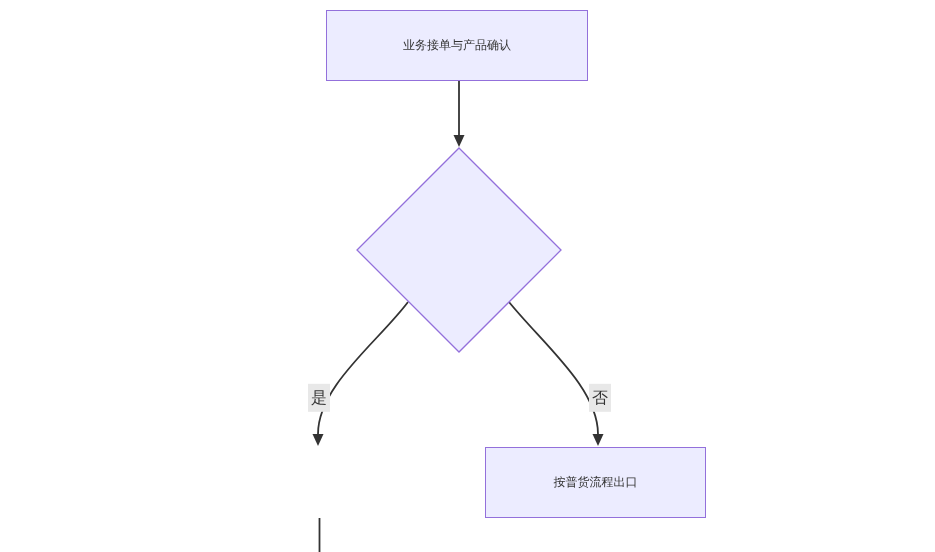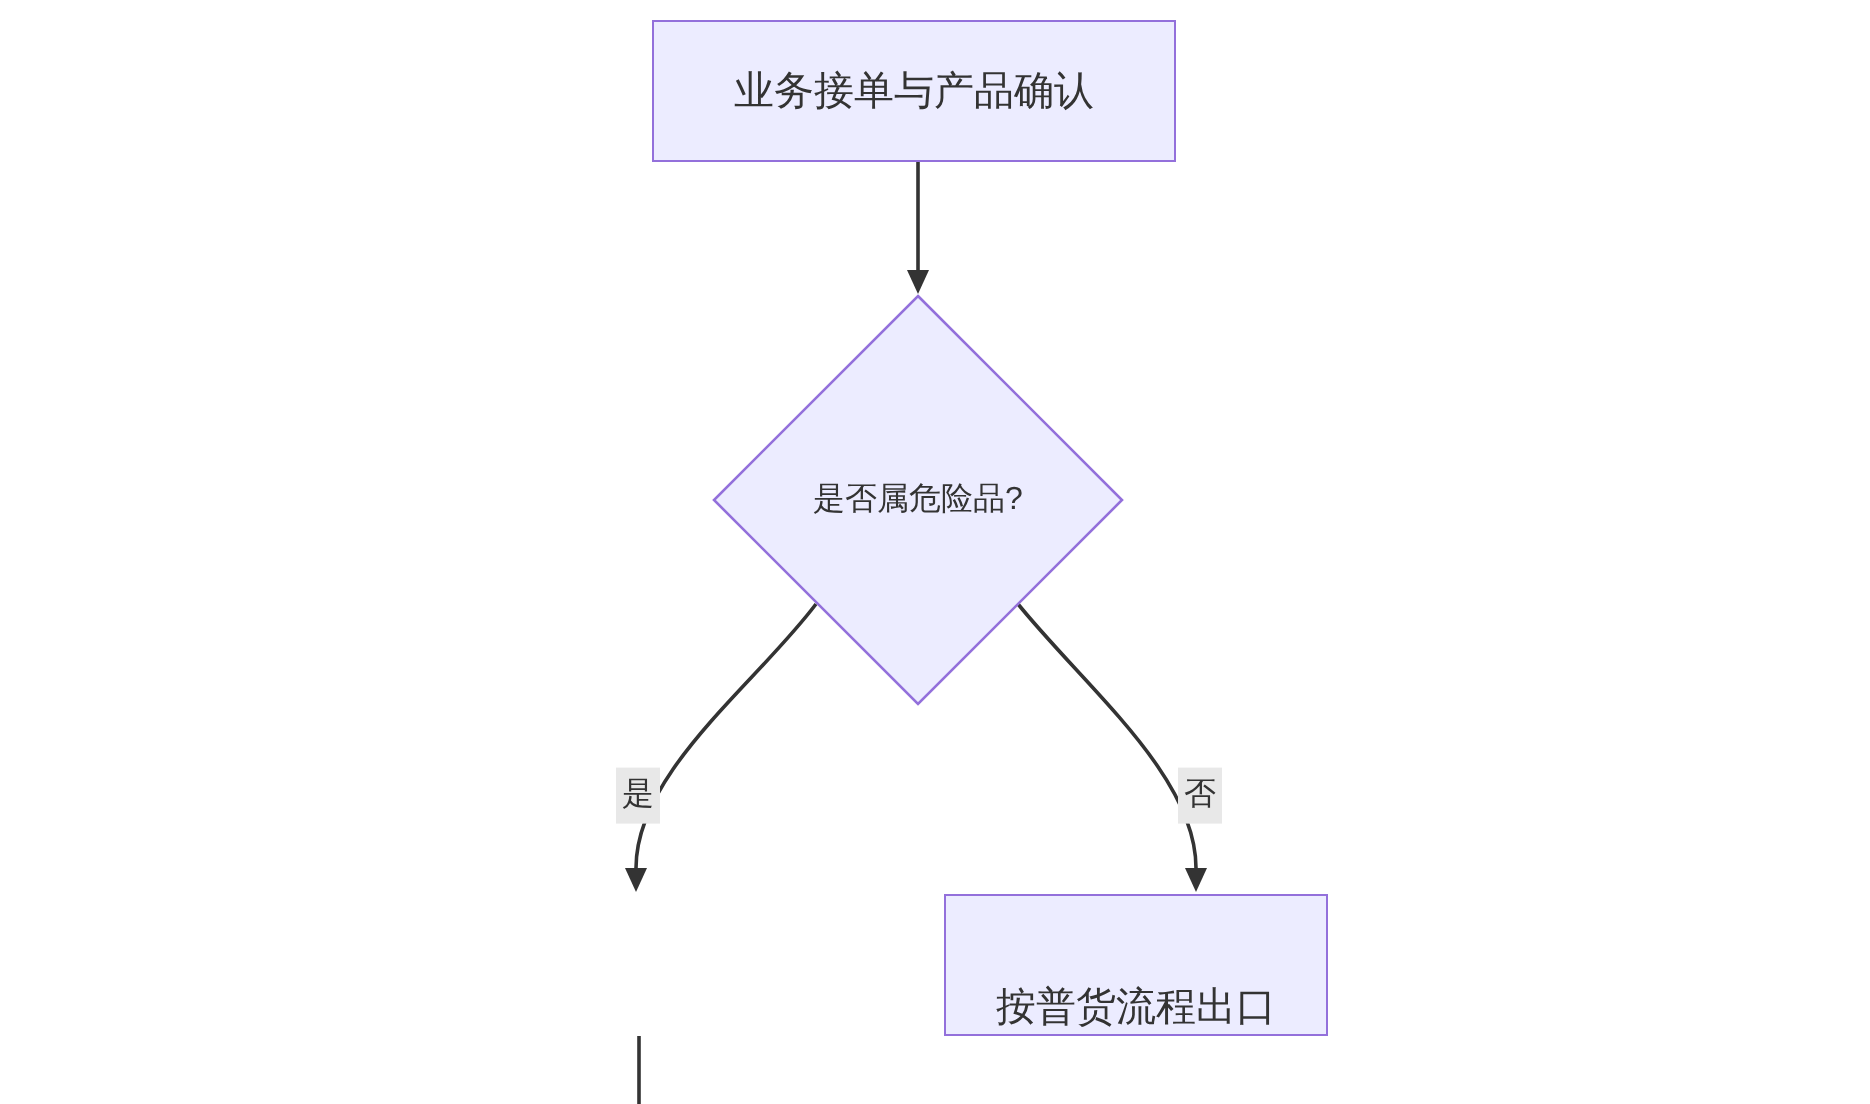--- a/index.html
+++ b/index.html
@@ -24,21 +24,21 @@
     display: block;
   }
   .node {
     position: absolute;
     box-sizing: border-box;
     background: #ECECFF;
     border: 1.3px solid #9370DB;
     display: flex;
     align-items: center;
     justify-content: center;
-    font-size: 20px;
+    font-size: 12px;
     color: #333333;
     text-align: center;
     line-height: 1.3;
   }
   .node-label {
     padding: 0 8px;
     white-space: nowrap;
   }
   .diamond-label {
     position: absolute;
@@ -88,23 +88,22 @@
       <path d="M319.5,518 L319.5,552" stroke="#333333" stroke-width="1.8" fill="none"></path>
     </g>
 
     <polygon points="459,148 561,250 459,352 357,250" fill="#ECECFF" stroke="#9370DB" stroke-width="1.3"></polygon>
   </svg>
 
   <div class="node" style="left:326px; top:10px; width:262px; height:71px;">
     <span class="node-label">业务接单与产品确认</span>
   </div>
 
-  <div class="diamond-label">是否属危险品?</div>
 
 
-  <div class="node" style="left:472px; top:447px; width:192px; height:71px;align-items:flex-end;">
+  <div class="node" style="left:485px; top:447px; width:221px; height:71px;">
     <span class="node-label">按普货流程出口</span>
   </div>
 
   <div class="edge-label yes">是</div>
   <div class="edge-label no">否</div>
 
 </div>
 
 </body></html>

